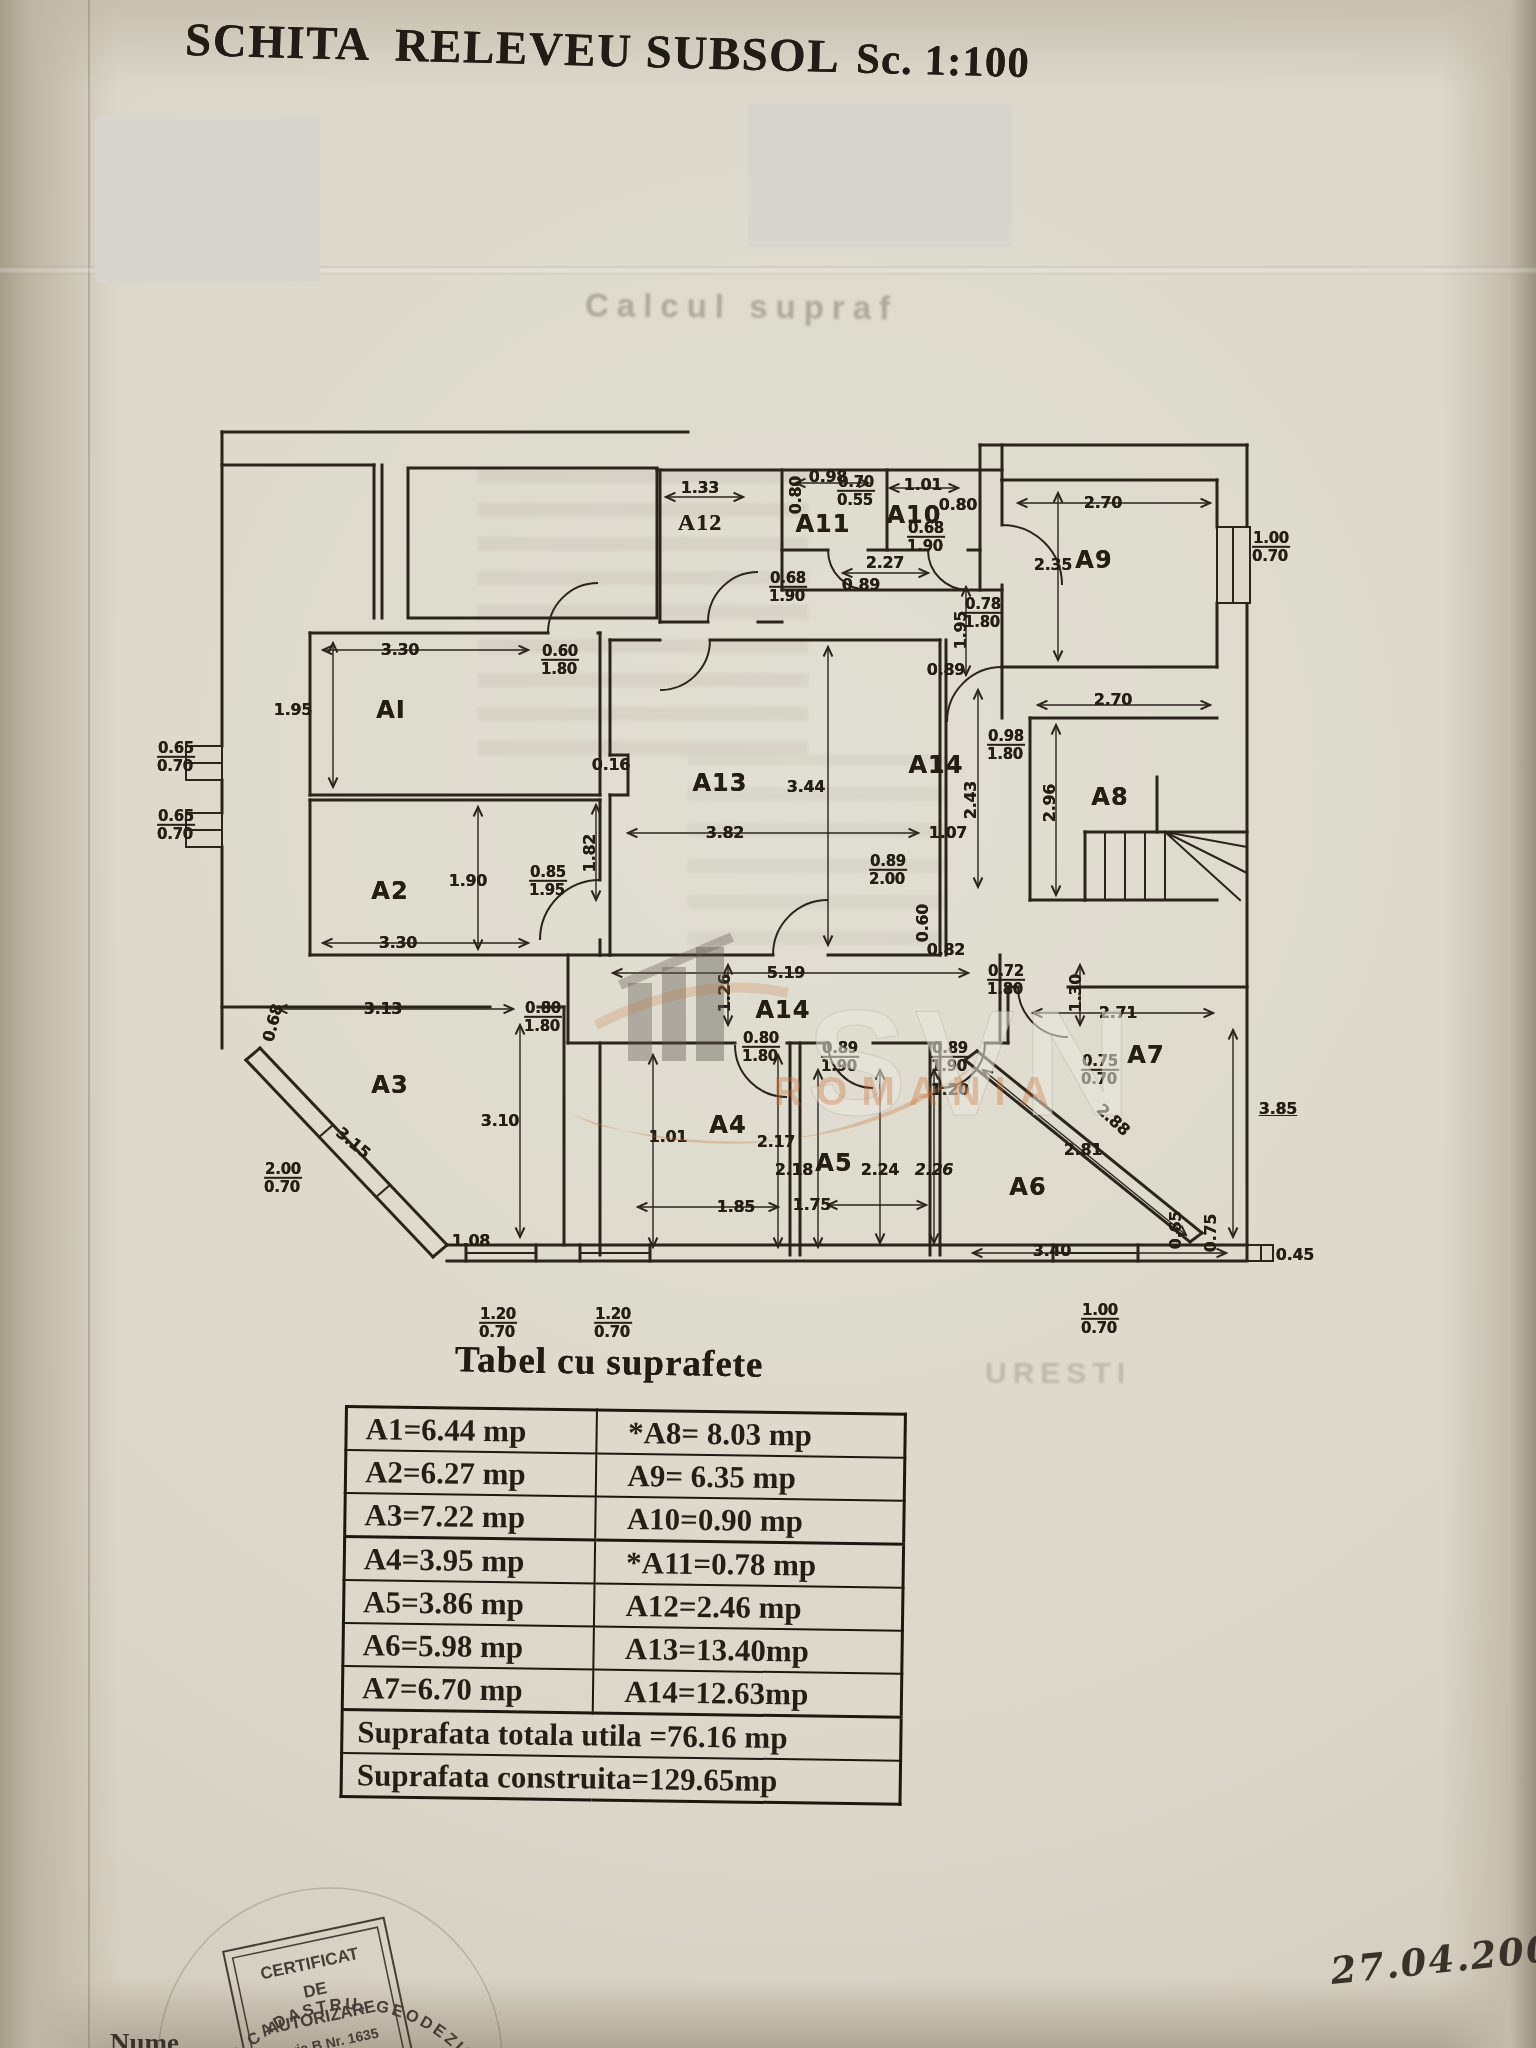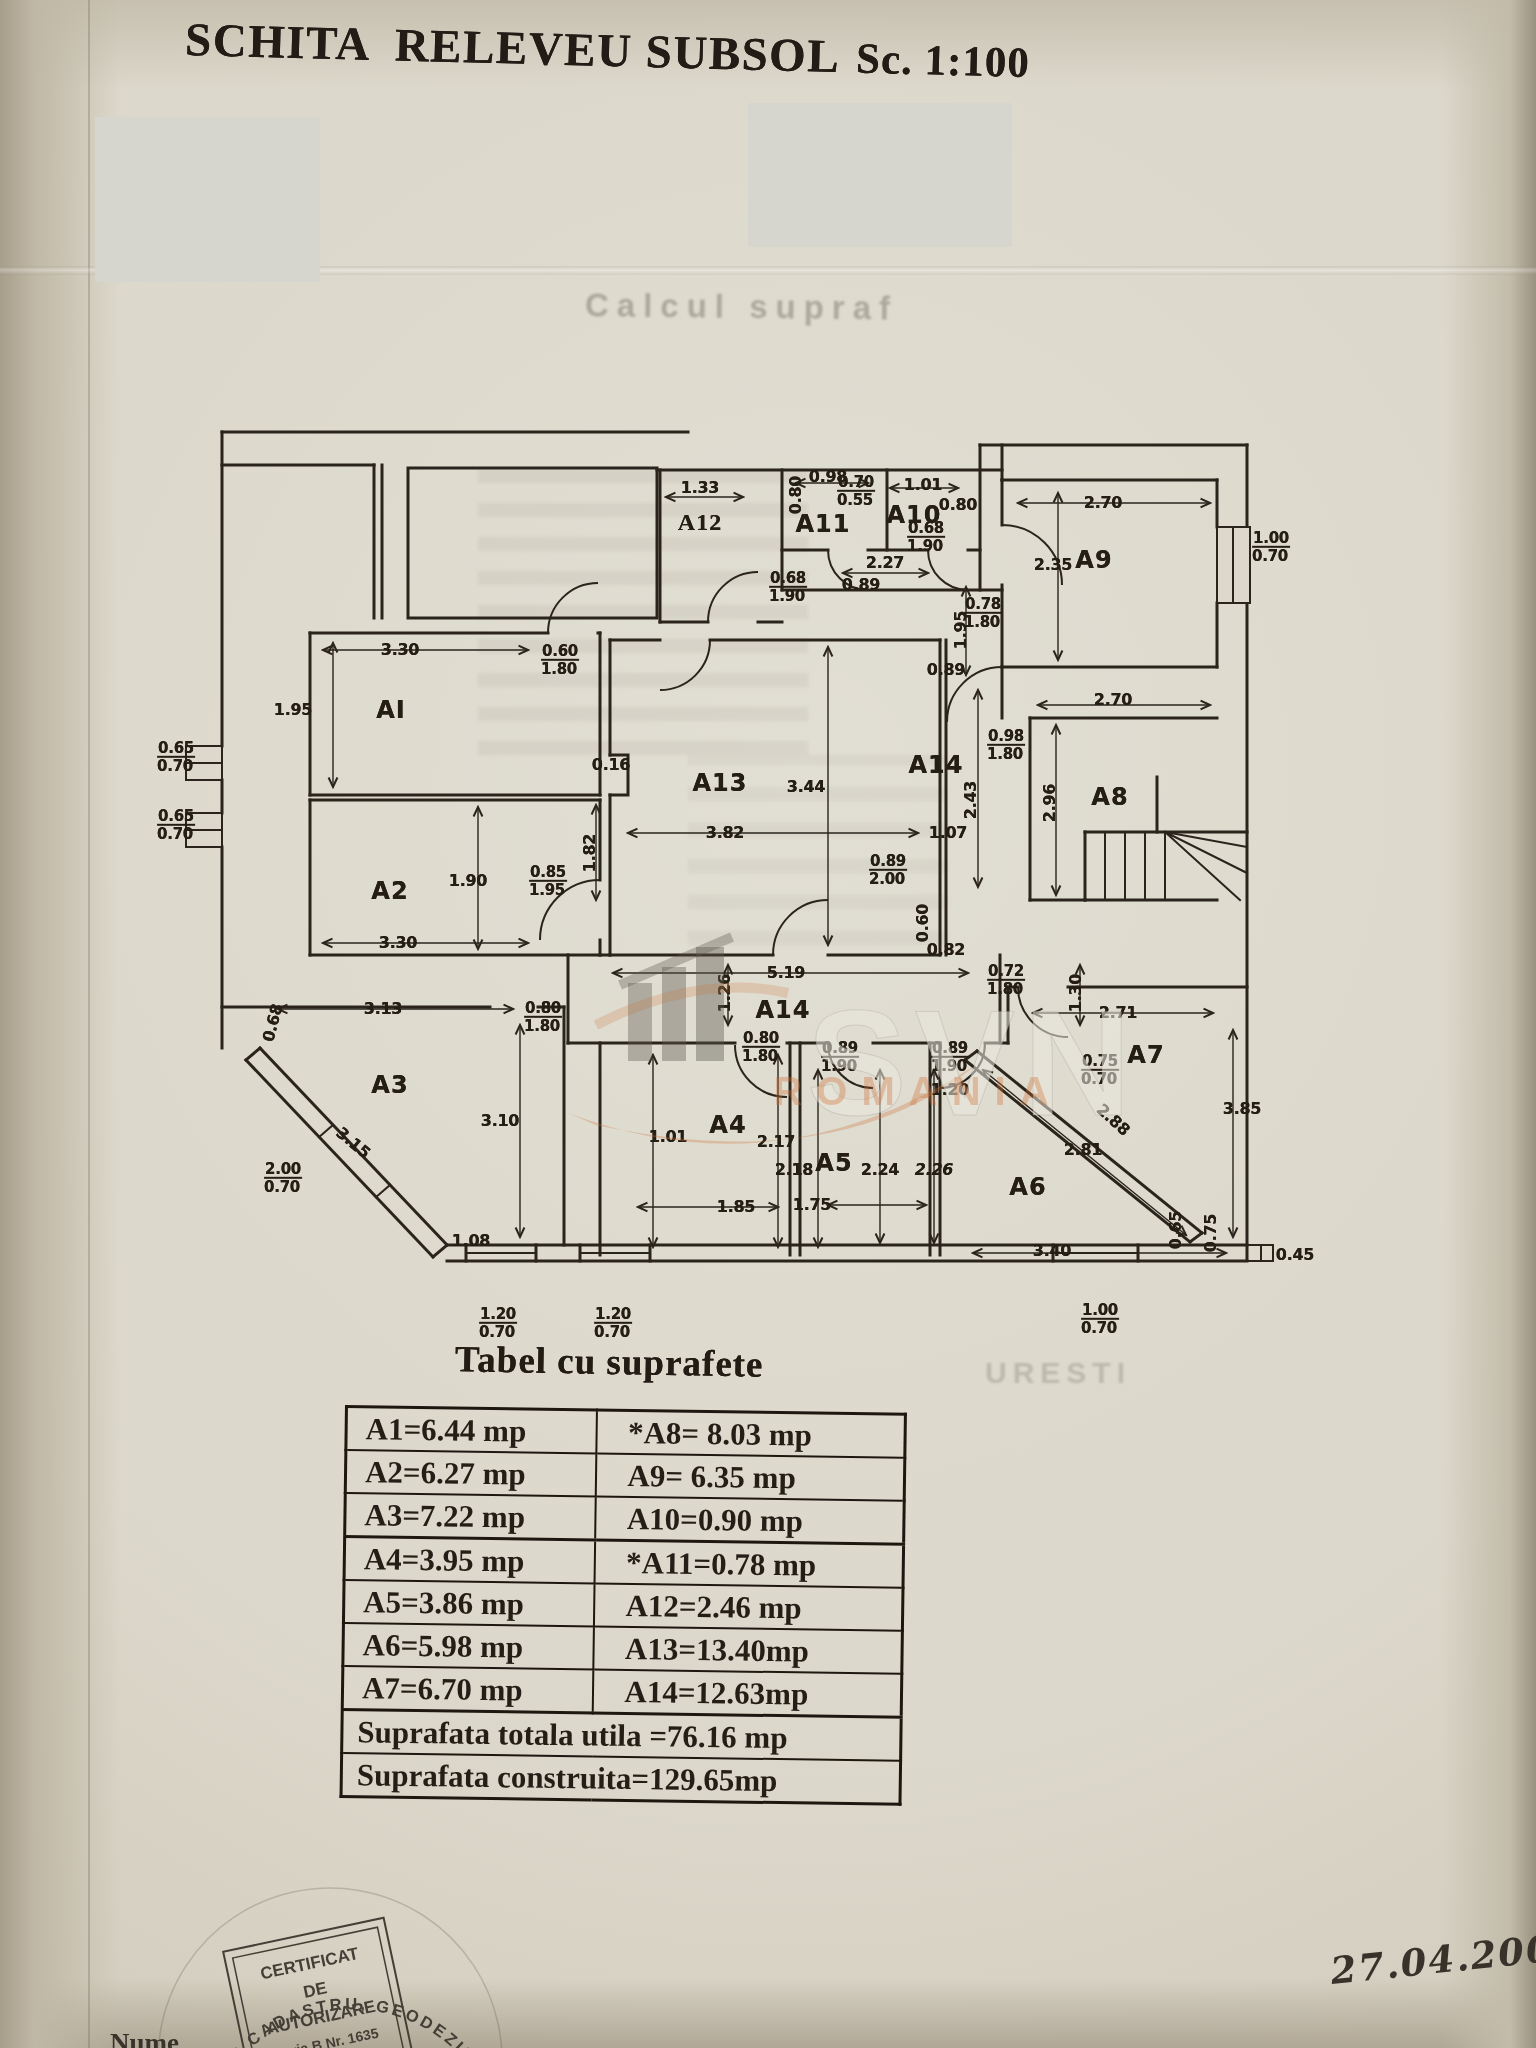--- a/index.html
+++ b/index.html
@@ -375,21 +375,21 @@
         <div class="pl" style="left: 822px; top: 765px; transform: translate(-50%, -50%);">1.20</div>
         <div class="pl" style="left: 540px; top: 812px; transform: translate(-50%, -50%);">1.01</div>
         <div class="pl" style="left: 648px; top: 817px; transform: translate(-50%, -50%);">2.17</div>
         <div class="pl" style="left: 666px; top: 845px; transform: translate(-50%, -50%);">2.18</div>
         <div class="pl" style="left: 752px; top: 845px; transform: translate(-50%, -50%);">2.24</div>
         <div class="pl" style="left: 806px; top: 845px; transform: translate(-50%, -50%); font-style: italic;">2.26</div>
         <div class="pl" style="left: 684px; top: 880px; transform: translate(-50%, -50%);">1.75</div>
         <div class="pl" style="left: 608px; top: 882px; transform: translate(-50%, -50%);">1.85</div>
         <div class="pl" style="left: 955px; top: 825px; transform: translate(-50%, -50%);">2.81</div>
         <div class="pl" style="left: 985px; top: 795px; transform: translate(-50%, -50%) rotate(42deg);">2.88</div>
-        <div class="pl" style="left: 1114px; top: 784px; transform: translate(-50%, -50%);">3.85</div>
+        <div class="pl" style="left: 1150px; top: 784px; transform: translate(-50%, -50%); text-decoration: underline;">3.85</div>
         <div class="pl frac" style="left: 972px; top: 745px; transform: translate(-50%, -50%);">
           <span class="ft">0.75</span>
           <span class="fb">0.70</span>
         </div>
         <div class="pl" style="left: 1048px; top: 905px; transform: translate(-50%, -50%) rotate(-90deg);">0.65</div>
         <div class="pl" style="left: 1083px; top: 908px; transform: translate(-50%, -50%) rotate(-90deg);">0.75</div>
         <div class="pl" style="left: 924px; top: 926px; transform: translate(-50%, -50%);">3.40</div>
         <div class="pl" style="left: 1167px; top: 930px; transform: translate(-50%, -50%);">0.45</div>
         <div class="pl frac" style="left: 370px; top: 998px; transform: translate(-50%, -50%);">
           <span class="ft">1.20</span>

